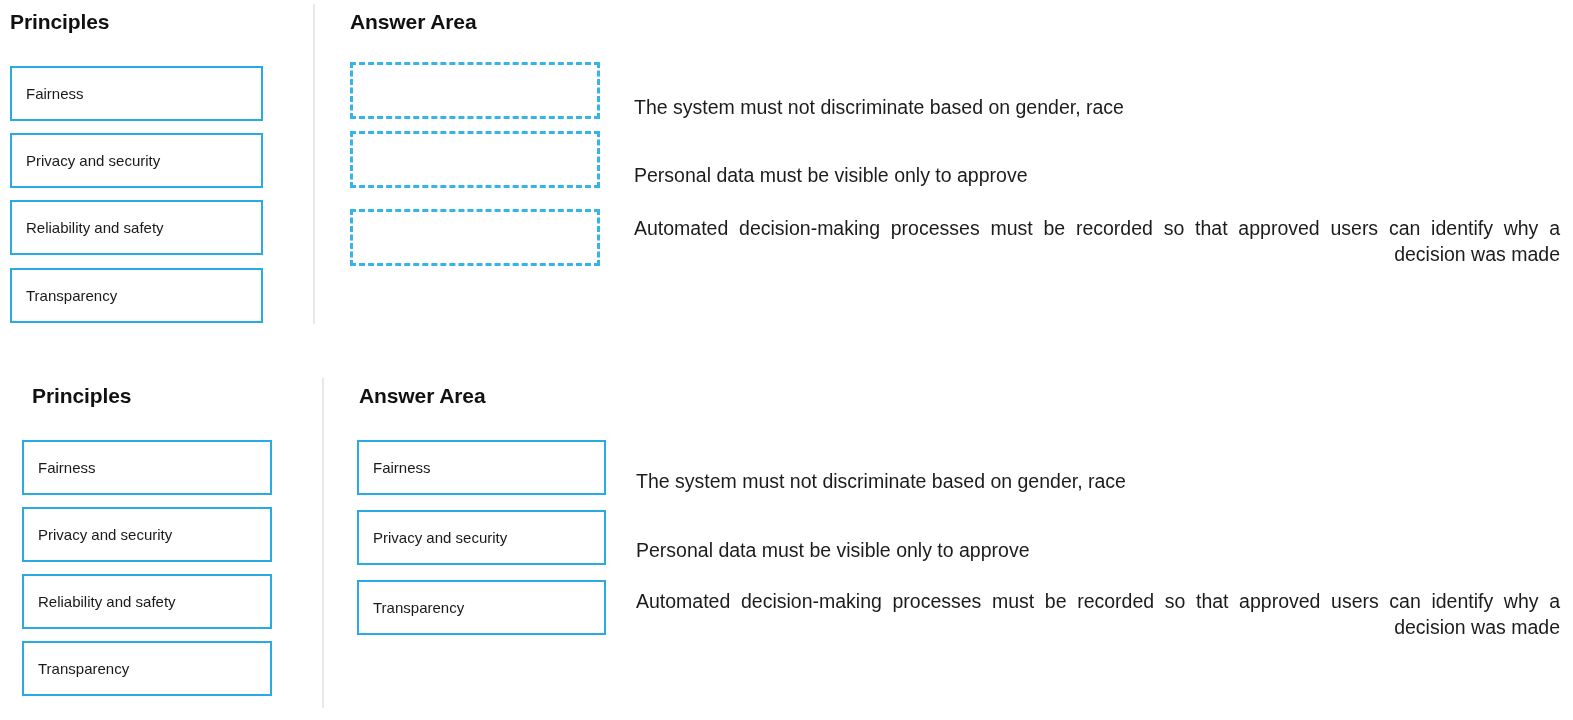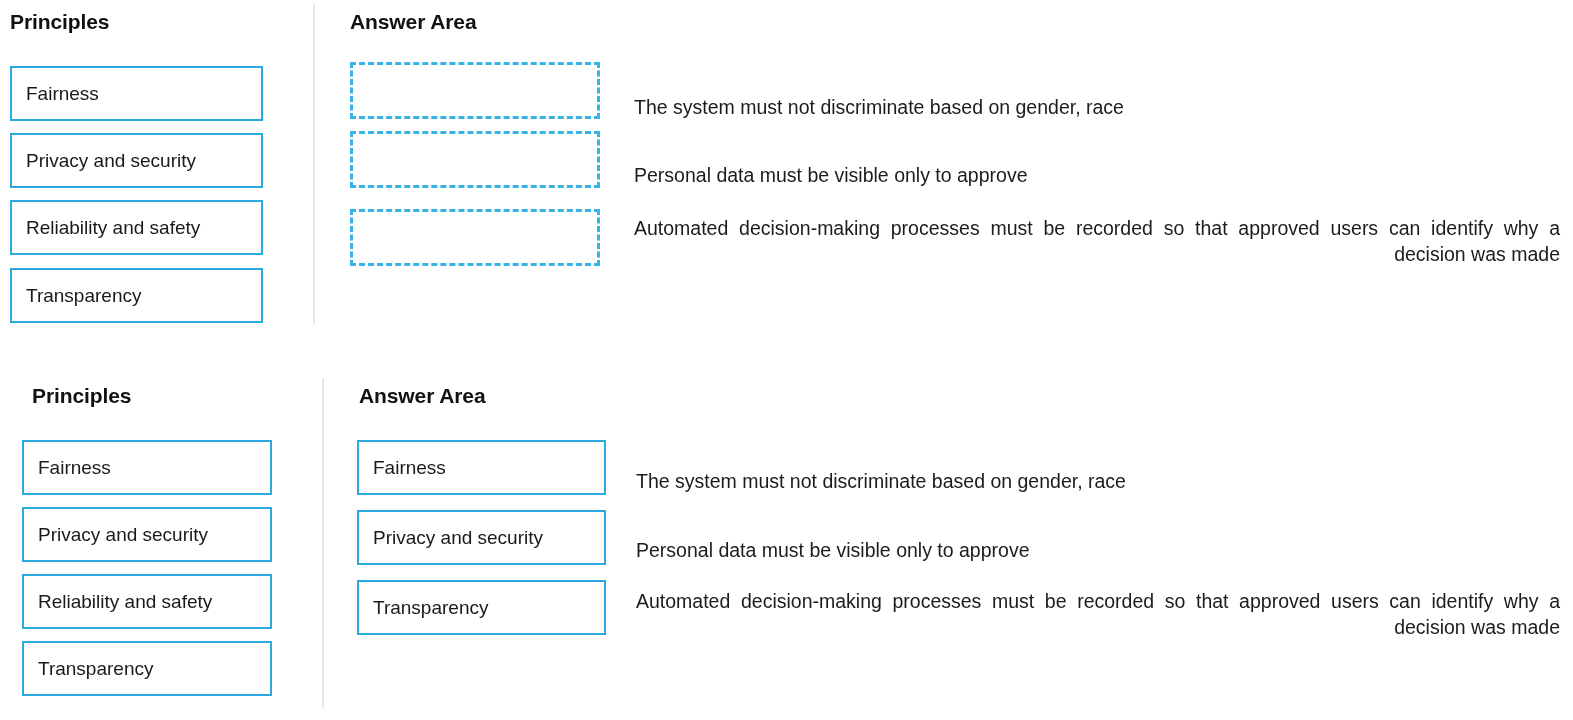--- a/index.html
+++ b/index.html
@@ -48,21 +48,21 @@
   .tile {
     position: absolute;
     box-sizing: border-box;
     border: 2px solid #29ABE2;
     background: #ffffff;
     display: flex;
     align-items: center;
     padding-left: 14px;
   }
   .tile-label {
-    font-size: 19px;
+    font-size: 15px;
     color: #1a1a1a;
     white-space: nowrap;
     line-height: 1;
   }
 
   
   .tile.dropzone {
     border: 3px dashed #36b4e8;
   }
 

